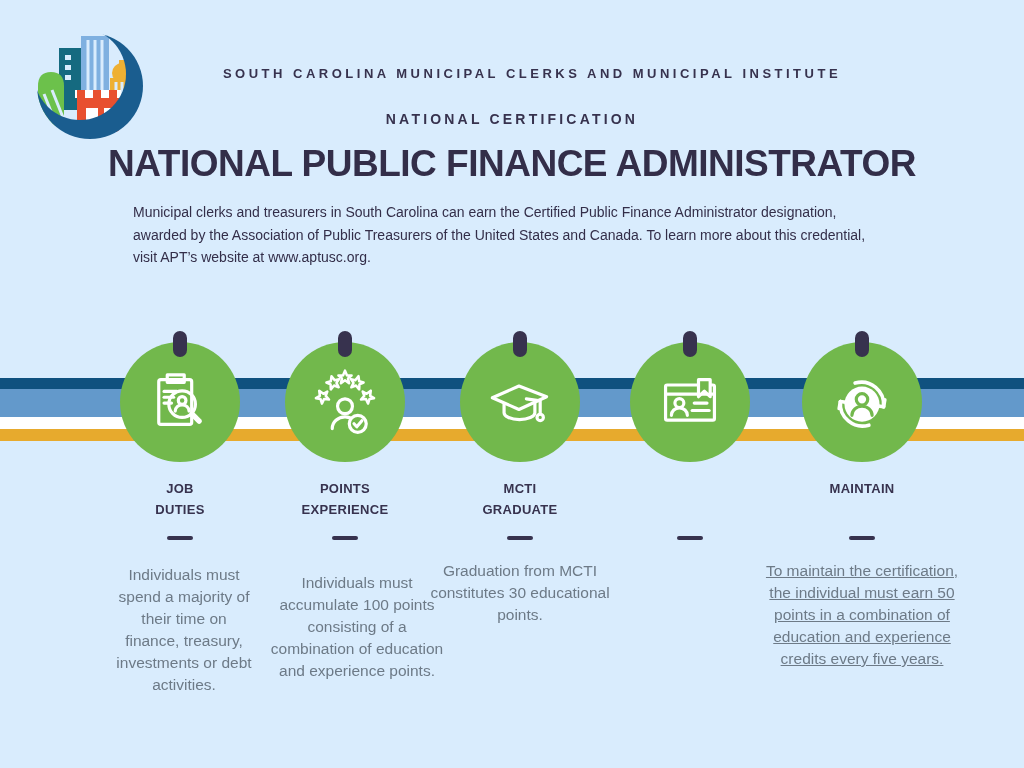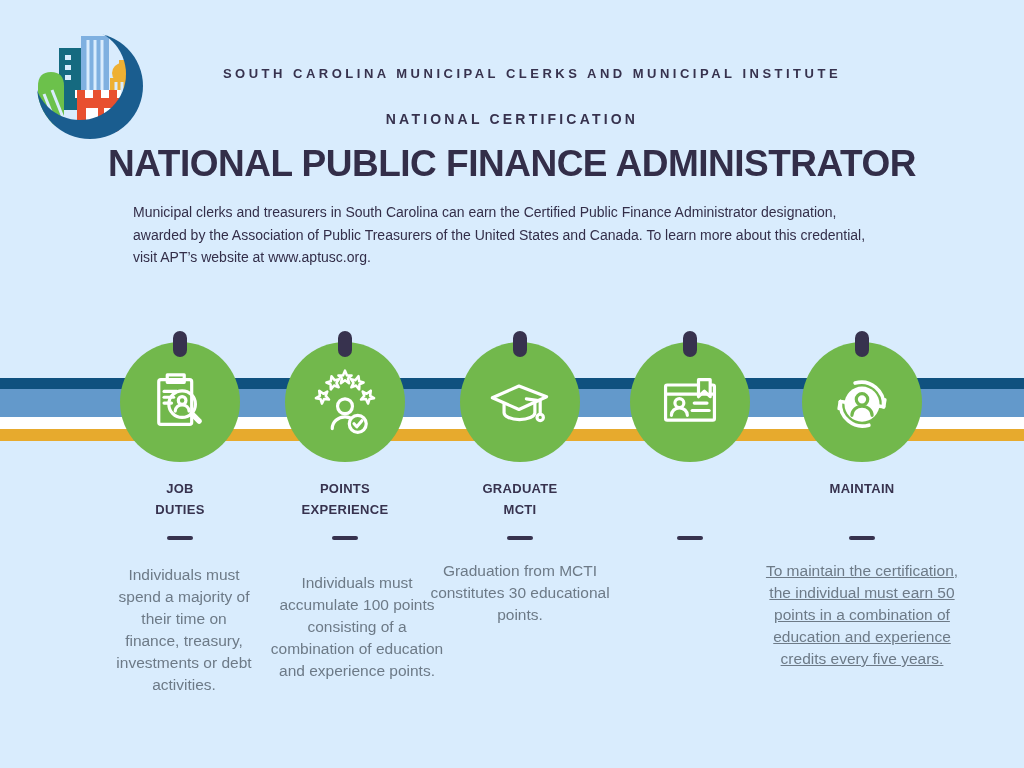--- a/index.html
+++ b/index.html
@@ -175,22 +175,22 @@
   <div class="circle">
     <svg class="icon" viewBox="0 0 64 64" fill="none" stroke="#fff" stroke-width="3" stroke-linecap="round" stroke-linejoin="round">
       <polygon points="31,17 57,27 31,39 6,28"></polygon>
       <path d="M17,33.5 v8.5 c0,3.6 6.5,6.5 14.5,6.5 s14.5,-2.9 14.5,-6.5 v-9"></path>
       <path d="M38,29 l13,2 v12"></path>
       <circle cx="51" cy="46.5" r="3"></circle>
     </svg>
   </div>
   <div class="peg"></div>
   <div class="col-title">
+    <span>MCTI</span>
     <span>GRADUATE</span>
-    <span>MCTI</span>
   </div>
   <div class="divider"></div>
   <p class="col-body" style="margin:0;">Graduation from MCTI constitutes 30 educational points.</p>
 </div>
 
 <div class="column col-4">
   <div class="circle">
     <svg class="icon" viewBox="0 0 64 64" fill="none" stroke="#fff" stroke-width="3" stroke-linecap="round" stroke-linejoin="round">
       <rect x="9" y="16" width="46" height="33" rx="1.5"></rect>
       <line x1="9" y1="24.5" x2="55" y2="24.5"></line>

